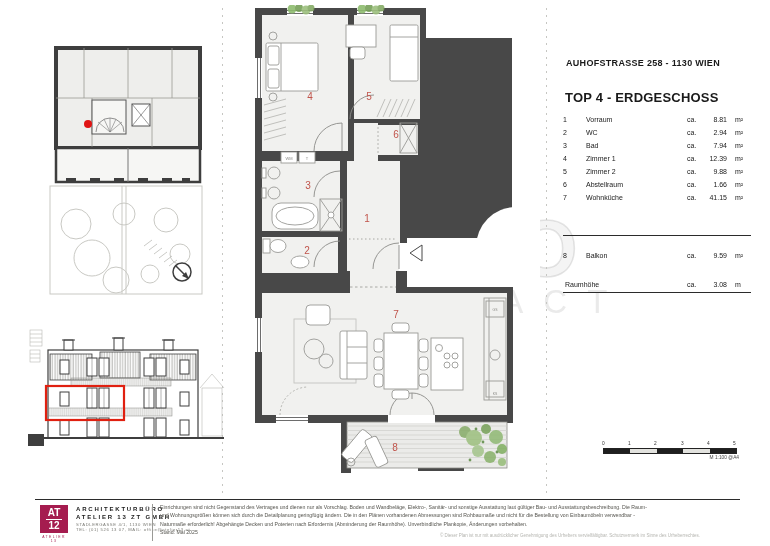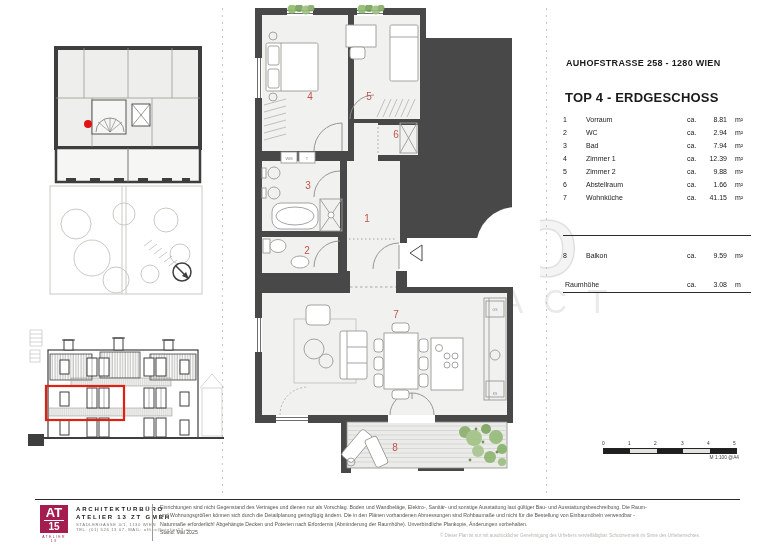--- a/index.html
+++ b/index.html
@@ -25,21 +25,21 @@
   .sb-cap{position:absolute;right:0;top:14px;font-size:4.8px;color:#444;white-space:nowrap;}
   
   .wm1{font-size:80px;font-weight:bold;letter-spacing:26px;color:rgba(145,145,145,0.10);-webkit-text-stroke:1.5px rgba(130,130,130,0.20);white-space:nowrap;}
   .wm2{font-size:33px;font-weight:400;letter-spacing:20px;color:rgba(150,150,150,0.20);white-space:nowrap;}
   
   .legal{font-size:5.2px;color:#55544e;white-space:nowrap;line-height:8.4px;}
   .copyr{font-size:4.5px;color:#b5b5b0;white-space:nowrap;}
   .firm1{font-size:6px;font-weight:bold;letter-spacing:1.8px;white-space:nowrap;}
   .firm2{font-size:4.2px;color:#7a7a74;letter-spacing:.6px;white-space:nowrap;}
   .logo-box{width:28px;height:28px;display:flex;flex-direction:column;align-items:center;justify-content:center;color:#fff;font-weight:bold;line-height:1;}
-  .logo-box .lt{font-size:13px;border-bottom:1px solid #fff;padding:0 2px 1px;}
+  .logo-box .lt{font-size:10px;border-bottom:1px solid #fff;padding:0 2px 1px;}
   .logo-box .lb{font-size:10px;padding-top:1px;}
   .logo-cap{font-size:3.4px;letter-spacing:1.4px;text-align:center;width:28px;}
 </style>
 </head>
 <body>
 
 <div class="page">
 
   <div class="abs wm1" style="left:282px;top:203px;">IMMO</div>
   <div class="abs wm2" style="left:284px;top:283px;">CONTRACT</div>
@@ -384,21 +384,21 @@
       <text x="58" y="184">3</text>
       <text x="60" y="95">4</text>
       <text x="119" y="95">5</text>
       <text x="146" y="133">6</text>
       <text x="146" y="313">7</text>
       <text x="145" y="446">8</text>
     </g>
   </svg>
 
   <div class="abs" style="left:561px;top:52px;width:196px;height:250px;">
-    <div class="abs addr" style="left:5px;top:6px;">AUHOFSTRASSE 258 - 1280 WIEN</div>
+    <div class="abs addr" style="left:5px;top:6px;">AUHOFSTRASSE 258 - 1130 WIEN</div>
     <div class="abs title" style="left:4px;top:38px;">TOP 4  - ERDGESCHOSS</div>
 
     <div class="trow" style="top:64px;">
       <span class="num">1</span>
         <span class="nm">Vorraum</span>
         <span class="ca">ca.</span>
         <span class="val">8.81</span>
         <span class="un">m²</span>
     </div>
     <div class="trow" style="top:77px;">
@@ -477,21 +477,21 @@
       <div class="sb-seg" style="width:26.4px;background:#e2e2de;"></div>
       <div class="sb-seg" style="width:26.4px;background:#1f1f1f;"></div>
     </div>
     <span class="sb-cap">M 1:100 @A4</span>
   </div>
 
   <div class="abs" style="left:35px;top:499px;width:705px;height:1.4px;background:#2b2b2b;"></div>
 
   <div class="abs logo-box" style="left:40px;top:505px;background:#a51c4f;">
     <span class="lt">AT</span>
-    <span class="lb">15</span>
+    <span class="lb">12</span>
   </div>
   <div class="abs logo-cap" style="left:40px;top:535px;color:#a51c4f;">ATELIER 13</div>
 
   <div class="abs" style="left:76px;top:506px;">
     <div class="firm1">ARCHITEKTURBÜRO</div>
     <div class="firm1" style="margin-top:1.5px;">ATELIER 13 ZT GMBH</div>
     <div class="firm2" style="margin-top:2px;">STADLERGASSE 4/1, 1130 WIEN</div>
     <div class="firm2">TEL: (01) 526 13 07, MAIL: office@atelier13.at</div>
   </div>
 

